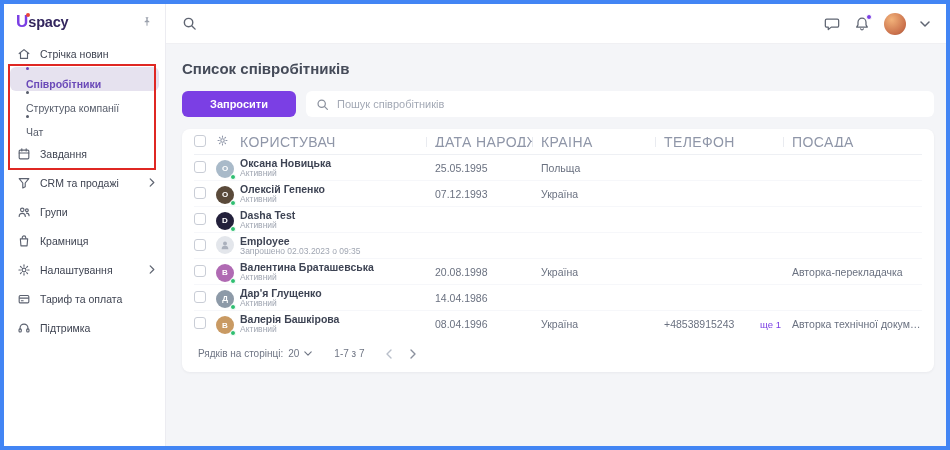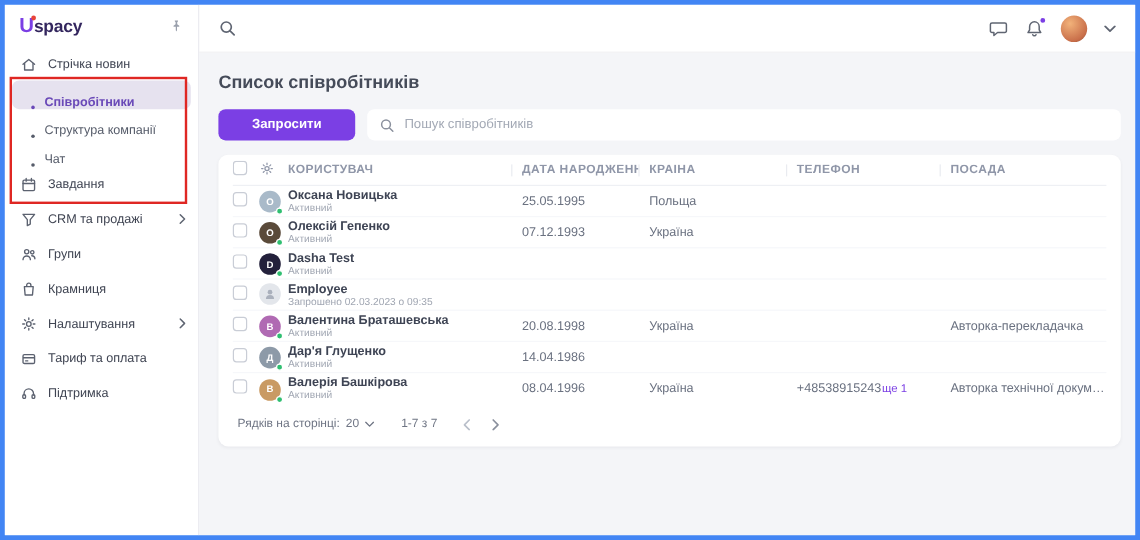--- a/index.html
+++ b/index.html
@@ -13,21 +13,21 @@
   .logo { display:flex; align-items:baseline; cursor:pointer; position:relative; }
   .logo-u { color:#7b3fe4; font-weight:800; font-size:17px; font-style:normal; }
   .logo-dot { position:absolute; left:10px; top:1px; width:4px; height:4px; border-radius:50%; background:#e8443a; }
   .logo-rest { color:#33265e; font-weight:700; font-size:14.5px; letter-spacing:-.2px; }
   .pin { display:flex; cursor:pointer; }
 
   .nav-item { height:27px; display:flex; align-items:center; gap:9px; padding:0 10px 0 12px; font-size:10.5px; color:#3f4452; cursor:pointer; }
   .nav-item.tall { height:29px; }
   .nav-item .nic { display:flex; width:15px; justify-content:center; }
   .nav-item .chev { margin-left:auto; display:flex; }
-  .nav-sub { height:24px; display:flex; align-items:flex-end; gap:8px; padding:0 23px 0 16px; margin:0 6px; font-size:10.5px; color:#565c6a; border-radius:6px; cursor:pointer; }
+  .nav-sub { height:24px; display:flex; align-items:flex-start; gap:8px; padding:0 23px 0 16px; margin:0 6px; font-size:10.5px; color:#565c6a; border-radius:6px; cursor:pointer;flex-direction:column; }
   .nav-sub.selected { background:#e6e2ef; color:#6a49b8; font-weight:700; }
   .bullet { width:3px; height:3px; border-radius:50%; background:currentColor; flex-shrink:0; }
 
   .annotation { position:absolute; left:4px; top:60px; width:148px; height:106px; border:2px solid #df2723; pointer-events:none; z-index:5; }
 
   
   .right { flex:1; display:flex; flex-direction:column; background:#f4f5f8; min-width:0; }
   .topbar { height:40px; background:#fff; border-bottom:1px solid #f0f0f3; display:flex; align-items:center; justify-content:space-between; padding:0 16px; }
   .top-actions { display:flex; align-items:center; gap:14px; }
   .bell-wrap { position:relative; display:flex; cursor:pointer; }
@@ -40,34 +40,34 @@
   .controls { display:flex; gap:10px; margin-top:14px; height:26px; }
   .invite-btn { background:#7b3fe4; color:#fff; border:none; border-radius:6px; font-size:11px; font-weight:600; padding:0 28px; cursor:pointer; font-family:inherit; }
   .search-field { flex:1; background:#fff; border-radius:6px; display:flex; align-items:center; gap:8px; padding:0 10px; }
   .search-field input { border:none; outline:none; flex:1; font-size:11px; color:#333; font-family:inherit; background:transparent; }
   .search-field input::placeholder { color:#a3a9b5; }
 
   
   .table-card { margin-top:12px; background:#fff; border-radius:8px; box-shadow:0 1px 3px rgba(20,20,40,.05); padding:0 12px 2px 12px; }
   .thead, .trow { display:grid; grid-template-columns:22px 24px 186px 106px 123px 128px 1fr; align-items:center; }
   .thead { height:26px; border-bottom:1px solid #eef0f4; }
-  .thead .hcell { font-size:10px; font-weight:700; color:#8f96a8; letter-spacing:.4px; white-space:nowrap; overflow:hidden; }
+  .thead .hcell { font-size:14px; font-weight:400; color:#8f96a8; letter-spacing:.4px; white-space:nowrap; overflow:hidden; }
   .thead .hcell.sep, .trow .cell.sub { border-left:1px solid transparent; padding-left:8px; }
   .thead .hcell.sep { border-left-color:#e9ebf0; line-height:10px; }
   .trow { height:26px; border-bottom:1px solid #f6f7fa; }
   .trow:last-child { border-bottom:none; }
   .checkbox { width:12px; height:12px; border:1.5px solid #c9cdd6; border-radius:3px; display:inline-block; cursor:pointer; background:#fff; }
   .avatar { width:18px; height:18px; border-radius:50%; display:inline-flex; align-items:center; justify-content:center; color:#fff; font-size:8px; font-weight:700; position:relative; }
   .avatar .dot { position:absolute; right:-2px; bottom:-2px; width:6px; height:6px; background:#2fbf71; border:1.5px solid #fff; border-radius:50%; }
   .ucell { display:flex; flex-direction:column; justify-content:center; min-width:0; }
   .uname { font-size:10.5px; font-weight:700; color:#3e4454; line-height:1.15; white-space:nowrap; overflow:hidden; text-overflow:ellipsis; }
   .ustatus { font-size:8.5px; color:#a0a6b2; line-height:1.15; }
   .cell.sub { font-size:10.5px; color:#6a7180; white-space:nowrap; overflow:hidden; text-overflow:ellipsis; }
   .cell.phone { display:flex; align-items:center; }
-  .cell.phone .more { margin-left:auto; margin-right:27px; color:#7b3fe4; font-size:9.5px; cursor:pointer; }
+  .cell.phone .more { margin-left:auto; margin-right:2px; color:#7b3fe4; font-size:9.5px; cursor:pointer; }
   .tfoot { display:flex; justify-content:flex-start; align-items:center; gap:22px; padding:11px 4px 11px; font-size:10px; color:#6f7584; }
   .rpp { display:flex; align-items:center; gap:5px; cursor:pointer; }
   .pager { display:flex; gap:18px; align-items:center; }
   .pg { display:flex; cursor:pointer; }
 </style>
 </head>
 <body>
 
 <div class="frame">
 

